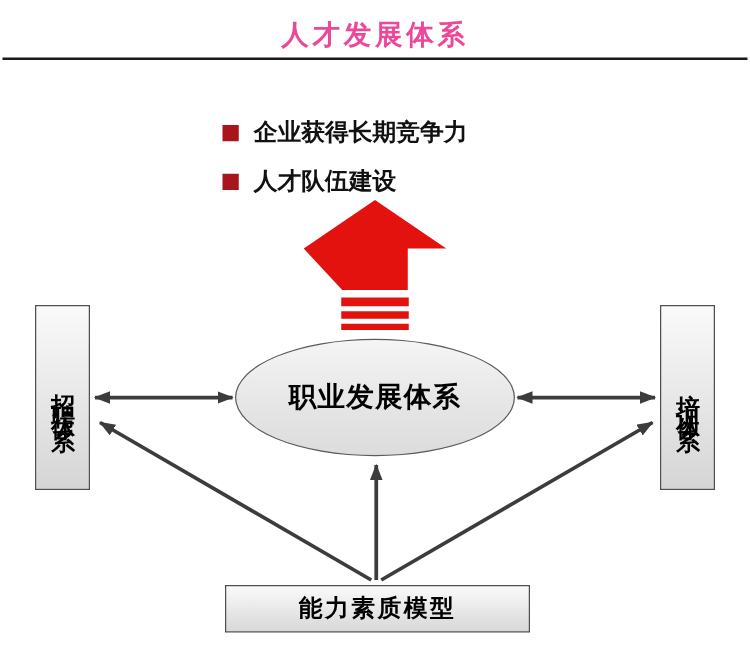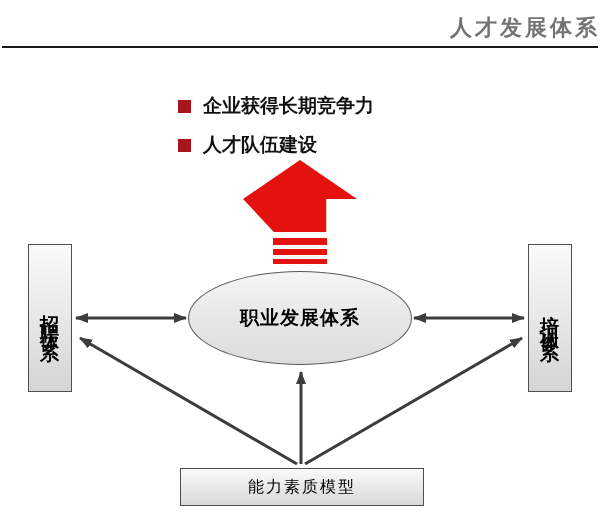--- a/index.html
+++ b/index.html
@@ -11,25 +11,25 @@
     font-family: "DejaVu Sans", sans-serif;
     overflow: hidden;
     color: #000;
   }
 
   .title {
     position: absolute;
     top: 13px;
     left: 0;
     width: 100%;
-    text-align: right;
+    text-align: center;
     font-size: 22px;
     font-weight: bold;
     letter-spacing: 3px;
-    color: #737373;
+    color: #ec4899;
   }
   .divider {
     position: absolute;
     top: 46px;
     left: 2px;
     right: 2px;
     border-top: 2.5px solid #1a1a1a;
   }
 
   .bullets { position: absolute; left: 178px; top: 93px; }
@@ -65,21 +65,21 @@
   .ellipse {
     position: absolute;
     left: 188px; top: 271px;
     width: 224px; height: 94px;
     border-radius: 50%;
     background: linear-gradient(to bottom, #f5f5f5 0%, #e6e6e6 55%, #dcdcdc 100%);
     border: 1.5px solid #5b5b5b;
     display: flex; align-items: center; justify-content: center;
     box-sizing: border-box;
   }
-  .ellipse .node-label { font-size: 19px; font-weight: bold; letter-spacing: 1px; }
+  .ellipse .node-label { font-size: 22px; font-weight: bold; letter-spacing: 1px; }
 
   .vbox {
     position: absolute;
     top: 244px;
     width: 44px; height: 148px;
     border: 1.5px solid #4f4f4f;
     background: linear-gradient(to bottom, #fafafa 0%, #e4e4e4 60%, #d5d5d5 100%);
     display: flex; align-items: center; justify-content: center;
     box-sizing: border-box;
   }
@@ -96,21 +96,21 @@
 
   .bbox {
     position: absolute;
     left: 180px; top: 468px;
     width: 244px; height: 38px;
     border: 1.5px solid #4f4f4f;
     background: linear-gradient(to bottom, #fafafa 0%, #e2e2e2 70%, #d8d8d8 100%);
     display: flex; align-items: center; justify-content: center;
     box-sizing: border-box;
   }
-  .bbox .node-label { font-size: 16px; font-weight: normal; letter-spacing: 2px; }
+  .bbox .node-label { font-size: 19px; font-weight: bold; letter-spacing: 2px; }
 </style>
 </head>
 <body>
 
 <div class="canvas">
 
   <div class="title">人才发展体系</div>
   <div class="divider"></div>
 
   <div class="bullets">

